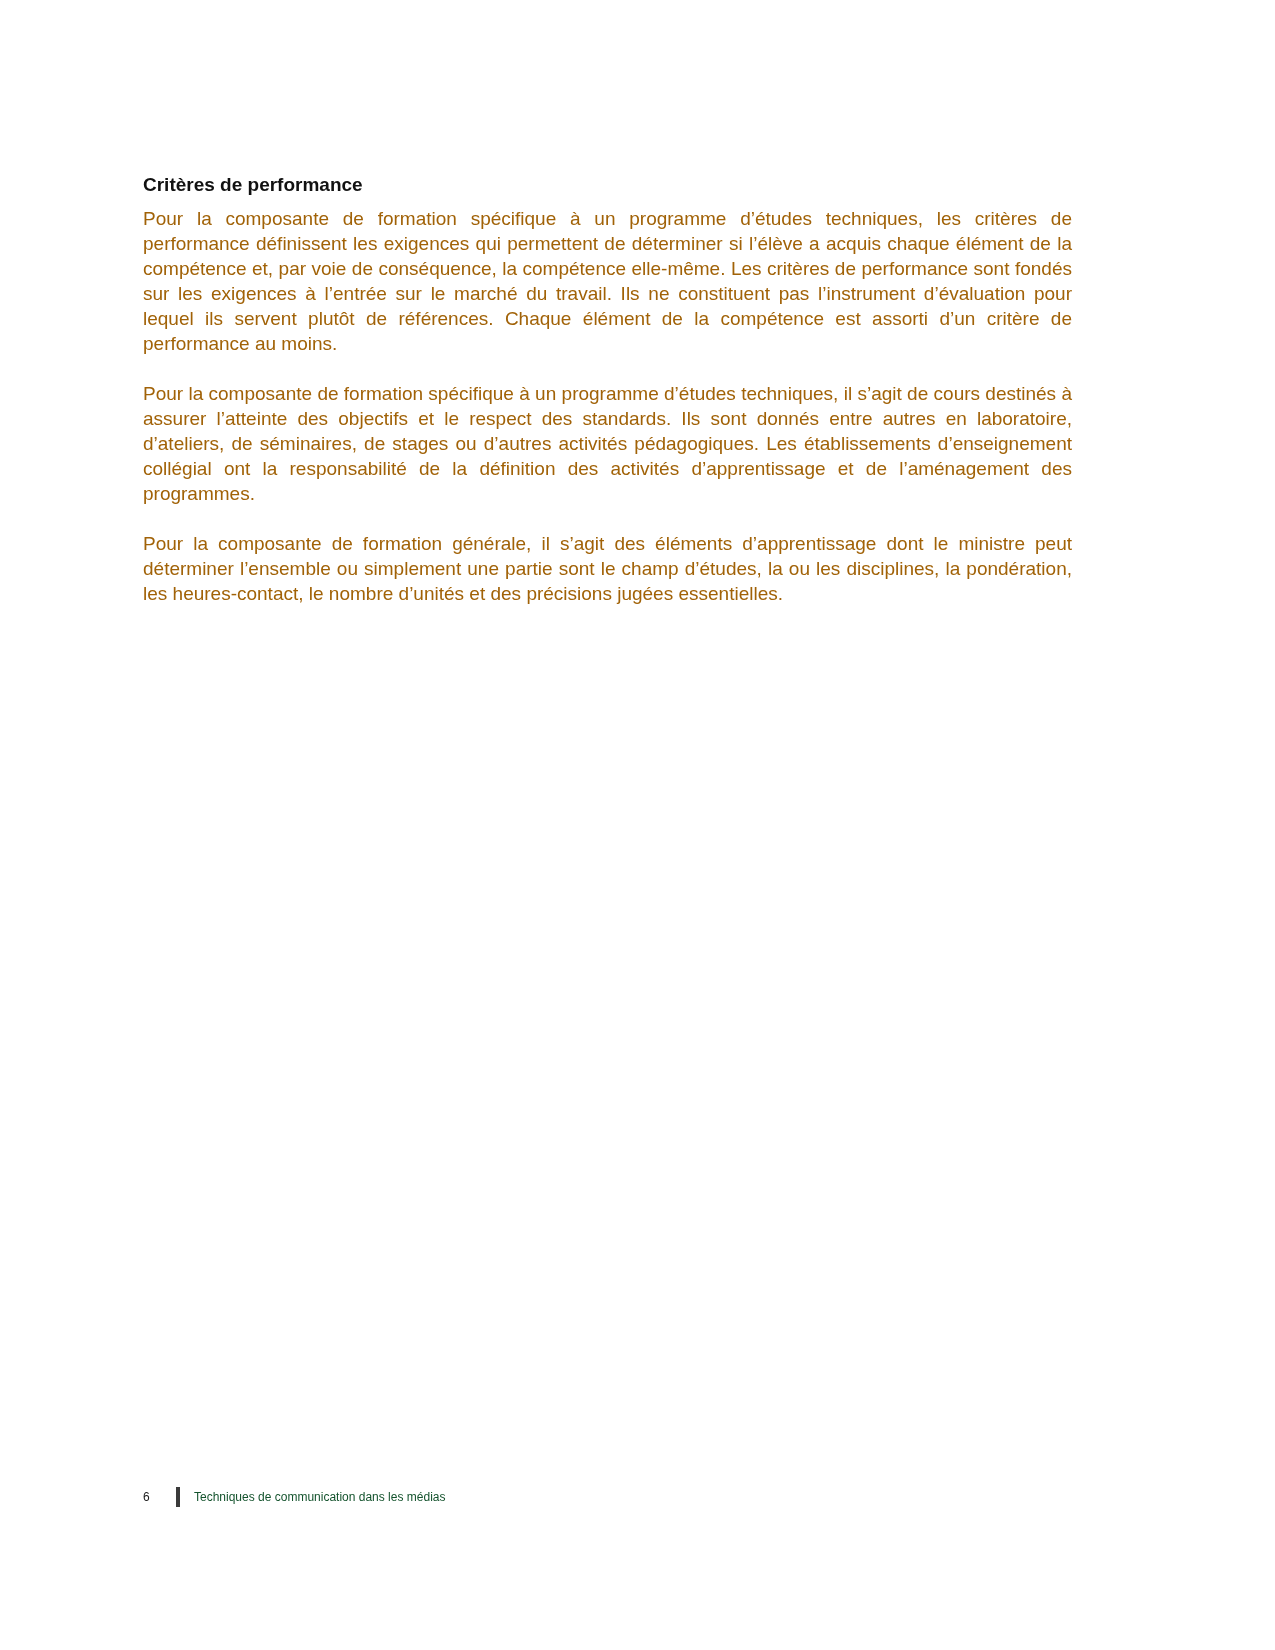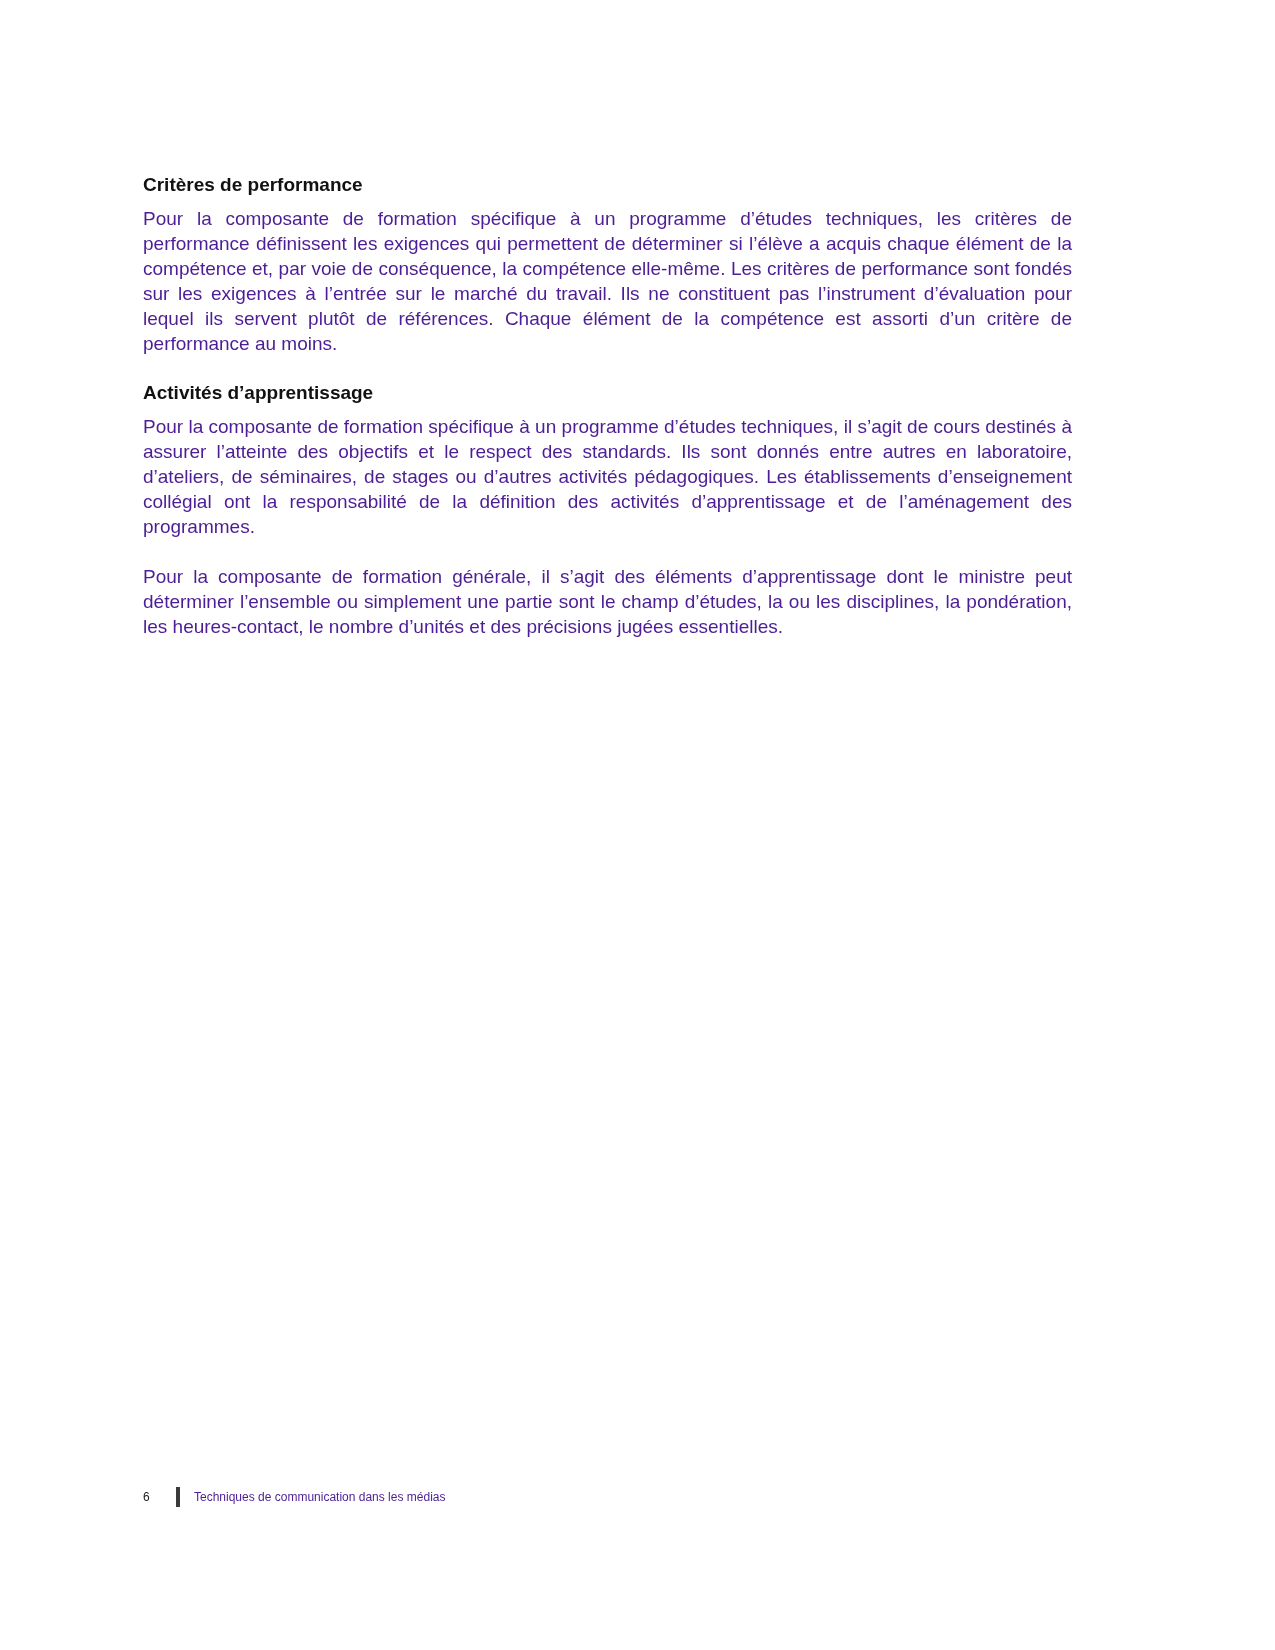--- a/index.html
+++ b/index.html
@@ -31,21 +31,21 @@
     color: #111111;
   }
   .section + .section .section-heading {
     margin-top: 22px;
   }
   .body-paragraph {
     font-size: 19px;
     line-height: 25px;
     text-align: justify;
     margin: 0 0 25px 0;
-    color: #4c1d95;
+    color: #a16207;
   }
   .footer {
     position: absolute;
     left: 143px;
     top: 1486px;
     display: flex;
     align-items: center;
     height: 22px;
   }
   .footer-page-number {
@@ -55,37 +55,36 @@
   }
   .footer-divider {
     width: 4px;
     height: 20px;
     background: #3a3a3a;
     margin-right: 14px;
     border-left: 1px solid #ffffff;
   }
   .footer-doc-title {
     font-size: 12px;
-    color: #4c1d95;
+    color: #14532d;
   }
 </style>
 </head>
 <body>
 
 <div class="page">
 
   <div class="content">
 
     <div class="section">
       <h2 class="section-heading">Critères de performance</h2>
       <p class="body-paragraph">Pour la composante de formation spécifique à un programme d’études techniques, les critères de performance définissent les exigences qui permettent de déterminer si l’élève a acquis chaque élément de la compétence et, par voie de conséquence, la compétence elle-même. Les critères de performance sont fondés sur les exigences à l’entrée sur le marché du travail. Ils ne constituent pas l’instrument d’évaluation pour lequel ils servent plutôt de références. Chaque élément de la compétence est assorti d’un critère de performance au moins.</p>
     </div>
 
     <div class="section">
-      <h2 class="section-heading">Activités d’apprentissage</h2>
       <p class="body-paragraph">Pour la composante de formation spécifique à un programme d’études techniques, il s’agit de cours destinés à assurer l’atteinte des objectifs et le respect des standards. Ils sont donnés entre autres en laboratoire, d’ateliers, de séminaires, de stages ou d’autres activités pédagogiques. Les établissements d’enseignement collégial ont la responsabilité de la définition des activités d’apprentissage et de l’aménagement des programmes.</p>
       <p class="body-paragraph">Pour la composante de formation générale, il s’agit des éléments d’apprentissage dont le ministre peut déterminer l’ensemble ou simplement une partie sont le champ d’études, la ou les disciplines, la pondération, les heures-contact, le nombre d’unités et des précisions jugées essentielles.</p>
     </div>
 
   </div>
 
   <div class="footer">
     <span class="footer-page-number">6</span>
     <span class="footer-divider"></span>
     <span class="footer-doc-title">Techniques de communication dans les médias</span>

